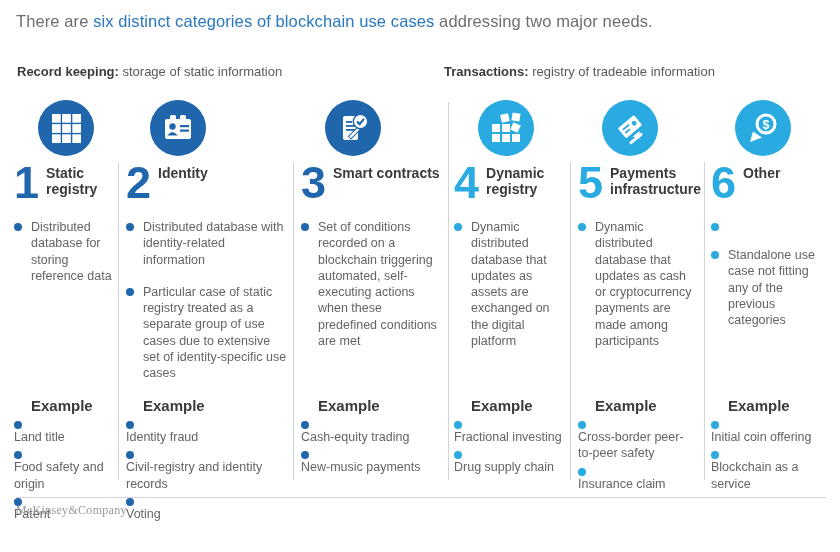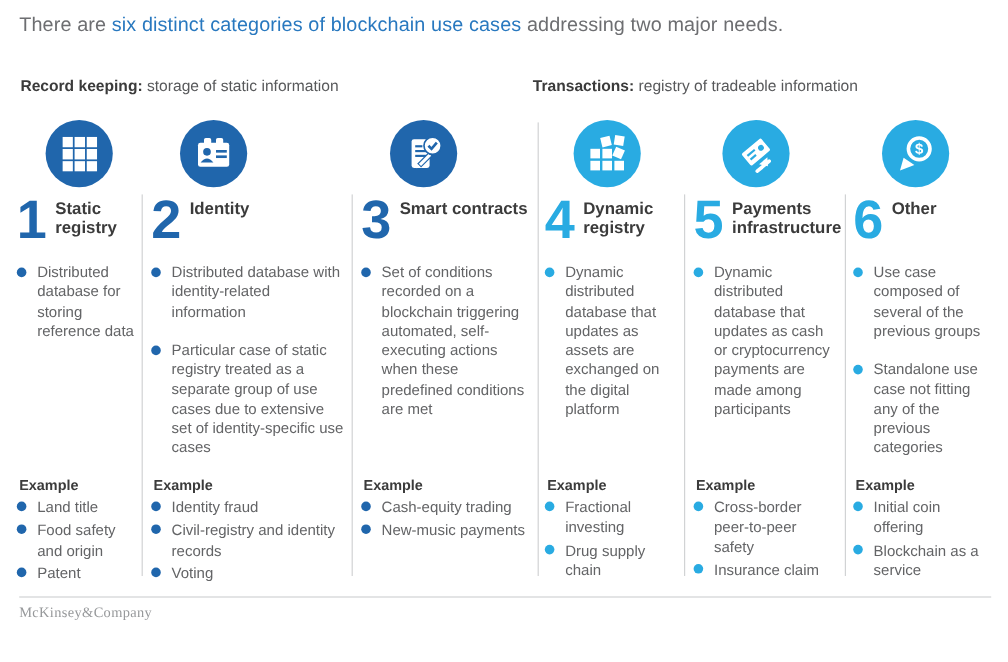--- a/index.html
+++ b/index.html
@@ -35,22 +35,22 @@
   .icon-wrap{width:56px;height:56px;border-radius:50%;background:var(--accent);
     margin-left:24px;display:flex;align-items:center;justify-content:center;}
   .num-row{display:flex;margin-top:6px;height:48px;}
   .num{font-size:45px;font-weight:bold;color:var(--accent);line-height:42px;letter-spacing:-1px;}
   .cat-title{font-size:14px;font-weight:bold;color:var(--heading);line-height:1.16;margin-left:8px;margin-top:3px;}
   .bullets{margin-top:9px;}
   .bullet{display:flex;margin-bottom:16px;}
   .dot{flex:0 0 8px;width:8px;height:8px;border-radius:50%;background:var(--accent);margin-top:4px;margin-right:9px;}
   .btext{font-size:12.5px;color:var(--body);line-height:1.3;}
   .example{position:absolute;left:0;top:297px;right:0;}
-  .ex-label{font-size:12px;font-weight:bold;color:var(--heading);margin-left:2px;margin-bottom:4px;}
-  .ex-item{display:flex;margin-bottom:3px;}
+  .ex-label{font-size:15px;font-weight:bold;color:var(--heading);margin-left:17px;margin-bottom:4px;}
+  .ex-item{display:flex;margin-bottom:3px;flex-direction:column;}
   .ex-item .dot{margin-top:3px;}
   .rule{position:absolute;left:16px;right:14px;top:497px;border-top:1px solid var(--divider);}
   .brand{position:absolute;left:16px;top:503px;font-family:"Liberation Serif",serif;
     font-size:12px;color:var(--footer);letter-spacing:.3px;}
   svg{display:block;}
 </style>
 </head>
 <body style="--blue: #2066ac; --cyan: #29abe2; --title-hl: #2878bf; --divider: #d1d3d4; --body: #636466; --heading: #3b3b3b; --footer: #97999b;">
 
 <div class="title"><span>There are </span><span class="hl">six distinct categories of blockchain use cases</span><span> addressing two major needs.</span></div>
@@ -271,21 +271,20 @@
         <polygon points="4,31 7,20.5 16,26.5" fill="#fff"></polygon>
       </svg>
     </div>
     <div class="num-row">
       <div class="num">6</div>
       <div class="cat-title">Other</div>
     </div>
     <div class="bullets">
       <div class="bullet">
           <span class="dot"></span>
-          <span class="btext">Use case composed of several of the previous groups</span>
         </div>
       <div class="bullet">
           <span class="dot"></span>
           <span class="btext">Standalone use case not fitting any of the previous categories</span>
         </div>
     </div>
     <div class="example">
       <div class="ex-label">Example</div>
       <div class="ex-item">
           <span class="dot"></span>

